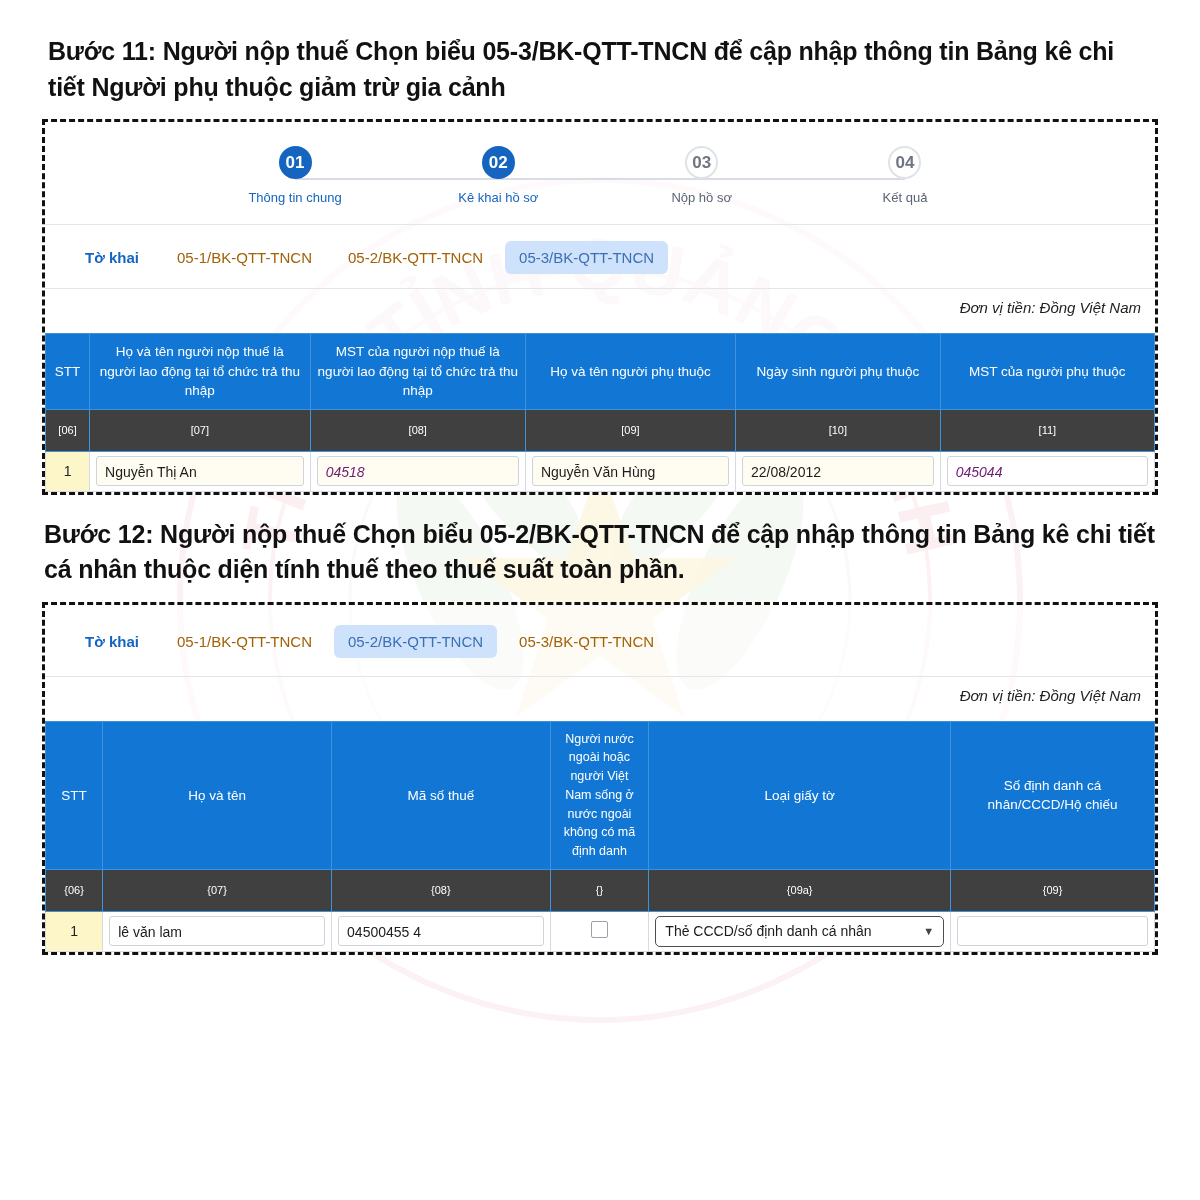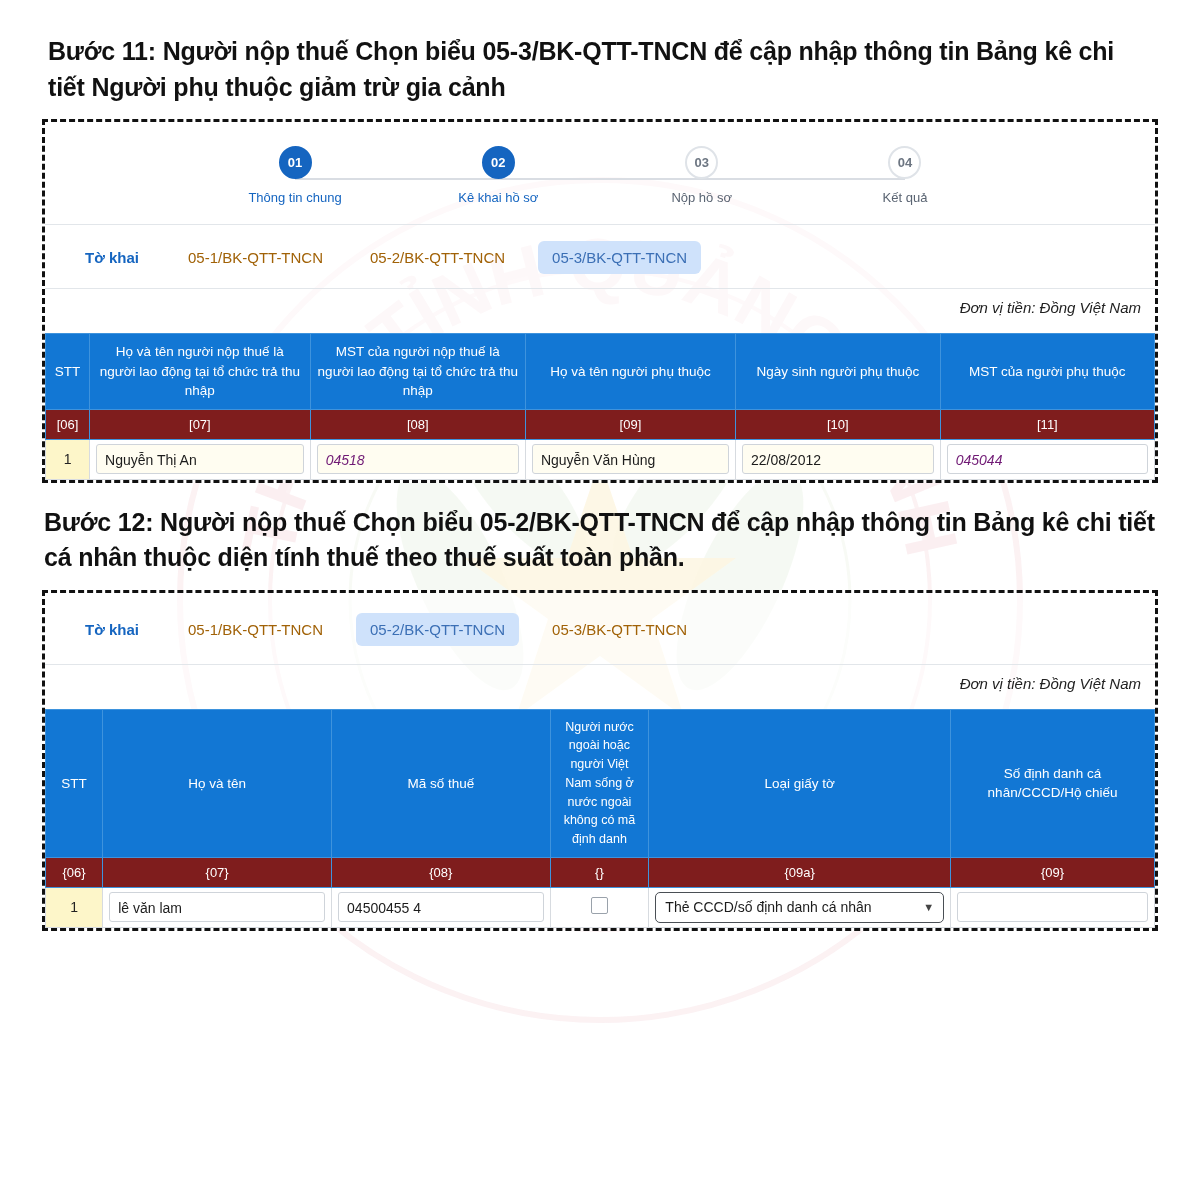--- a/index.html
+++ b/index.html
@@ -65,21 +65,21 @@
     display: flex;
     justify-content: space-between;
     padding: 0 120px;
   }
   .step { width: 140px; text-align: center; position: relative; }
   .step-circle {
     width: 33px; height: 33px;
     border-radius: 50%;
     margin: 0 auto;
     display: flex; align-items: center; justify-content: center;
-    font-size: 13px; font-weight: bold;
+    font-size: 17px; font-weight: bold;
     background: #ffffff;
     border: 2px solid #dfe3e8;
     color: #6d7682;
   }
   .step.active .step-circle {
     background: #1565c0;
     border-color: #1565c0;
     color: #ffffff;
   }
   .step-label {
@@ -89,21 +89,21 @@
     white-space: nowrap;
   }
   .step.active .step-label { color: #1565c0; }
 
   .divider { height: 1px; background: #e2e6ea; margin: 6px 0 0 0; }
 
   
   .tabs-row {
     display: flex;
     align-items: center;
-    gap: 19px;
+    gap: 8px;
     padding: 16px 24px 14px 24px;
   }
   .tab-lead {
     font-size: 15px;
     color: #1565c0;
     font-weight: bold;
     padding: 7px 16px;
   }
   .tab {
     font-size: 15px;
@@ -138,27 +138,27 @@
     color: #ffffff;
     font-weight: normal;
     font-size: 13.5px;
     line-height: 1.45;
     border: 1px solid #3e93dd;
     padding: 8px 6px;
     vertical-align: middle;
     text-align: center;
   }
   table.grid td.code {
-    background: #7f1d1d;
+    background: #404040;
     color: #ffffff;
-    font-size: 13px;
+    font-size: 11px;
     border: 1px solid #3e93dd;
     text-align: center;
     padding: 6px 4px;
-    height: 30px;
+    height: 42px;
   }
   table.grid td.cell {
     border: 1px solid #d7dbe0;
     padding: 4px 6px;
     height: 40px;
     background: #ffffff;
     vertical-align: middle;
   }
   td.stt {
     background: #fdf6c9;

